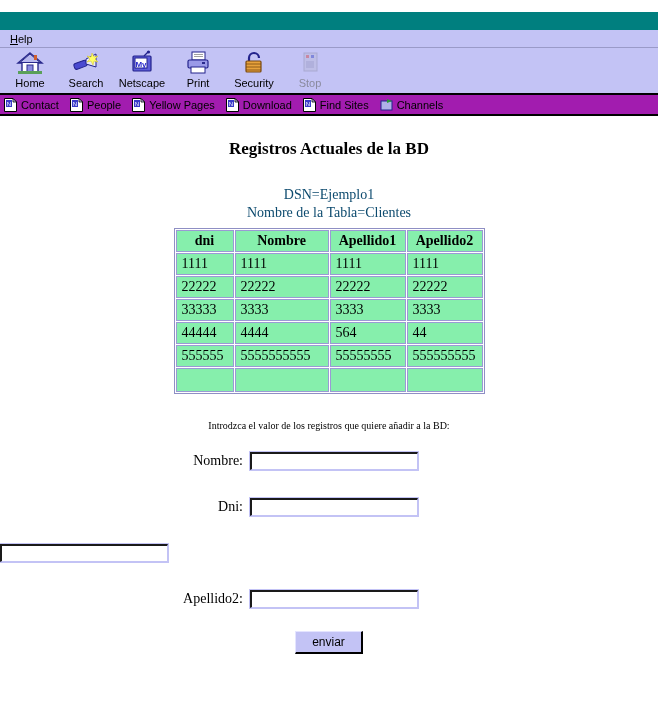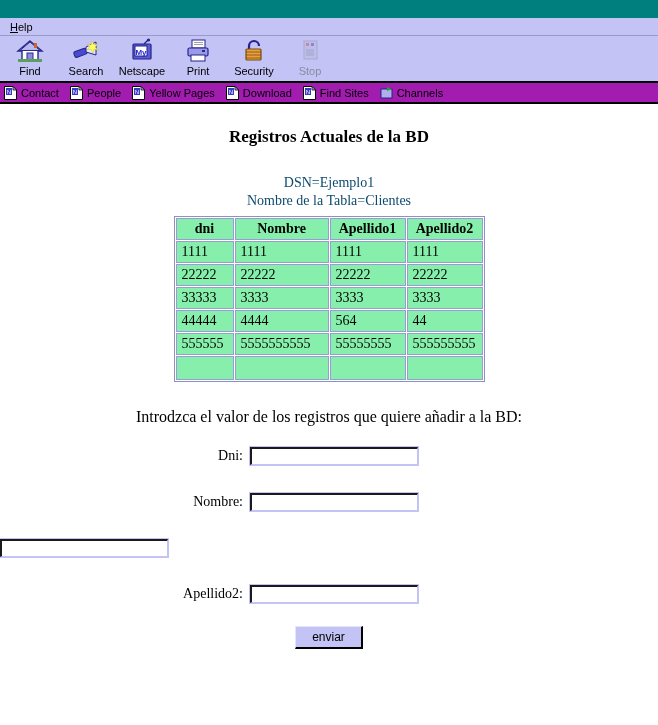--- a/index.html
+++ b/index.html
@@ -13,20 +13,21 @@
     font-family: "Liberation Sans", sans-serif;
     overflow: hidden;
   }
 
   
   .browser {
     width: 658px;
     height: 561px;
     position: relative;
     background: #ffffff;
+    margin-top: 12px;
   }
 
   .titlebar {
     height: 18px;
     background: #007f7f;
   }
 
   .menubar {
     height: 18px;
     background: #c3c3f5;
@@ -171,21 +172,21 @@
     font-weight: bold;
   }
   table.records td {
     text-align: left;
   }
   table.records td.empty { height: 24px; }
 
   .form-prompt {
     text-align: center;
     font-family: "Liberation Serif", serif;
-    font-size: 16px;
+    font-size: 10px;
     color: #000000;
     margin-top: 26px;
   }
 
   .form-area {
     margin-top: 16px;
   }
   .form-row {
     display: flex;
     align-items: center;
@@ -252,21 +253,21 @@
     <div class="tool-btn">
       <span class="tool-ico">
         <svg width="28" height="26" viewBox="0 0 28 26">
           <polygon points="14,3 26,13 22,13 22,22 6,22 6,13 2,13" fill="#ffffff" stroke="#2a2a8c" stroke-width="1.4"></polygon>
           <polygon points="14,4 24,12.5 4,12.5" fill="#b9b9ee" stroke="#2a2a8c" stroke-width="1"></polygon>
           <rect x="11" y="15" width="6" height="7" fill="#8a8ae0" stroke="#2a2a8c" stroke-width="1"></rect>
           <rect x="2" y="21" width="24" height="3" fill="#5aa05a"></rect>
           <rect x="18" y="5" width="3" height="5" fill="#d06030"></rect>
         </svg>
       </span>
-      <span class="tool-lbl">Find</span>
+      <span class="tool-lbl">Home</span>
     </div>
 
     <div class="tool-btn">
       <span class="tool-ico">
         <svg width="28" height="26" viewBox="0 0 28 26">
           <rect x="2" y="12" width="13" height="6" rx="2" fill="#4a4ad0" stroke="#23238c" stroke-width="1" transform="rotate(-20 8 15)"></rect>
           <polygon points="14,9 24,4 24,17 14,14" fill="#e8e8f8" stroke="#23238c" stroke-width="1"></polygon>
           <polygon points="20,3 22,7 26,6 23,9 26,12 22,11 21,15 19,11 15,12 18,9 15,6 19,7" fill="#ffff66" stroke="#d0c020" stroke-width="0.5"></polygon>
         </svg>
       </span>
@@ -454,26 +455,26 @@
           <td class="empty">&nbsp;</td>
         </tr>
       </tbody>
     </table>
 
     <div class="form-prompt">Introdzca el valor de los registros que quiere añadir a la BD:</div>
 
     <div class="form-area">
 
       <div class="form-row">
-        <div class="form-label">Dni:</div>
+        <div class="form-label">Nombre:</div>
         <input class="text-input" type="text" value="" style="">
       </div>
 
       <div class="form-row">
-        <div class="form-label">Nombre:</div>
+        <div class="form-label">Dni:</div>
         <input class="text-input" type="text" value="" style="">
       </div>
 
       <div class="form-row">
         <input class="text-input" type="text" value="" style="">
       </div>
 
       <div class="form-row">
         <div class="form-label">Apellido2:</div>
         <input class="text-input" type="text" value="" style="">

